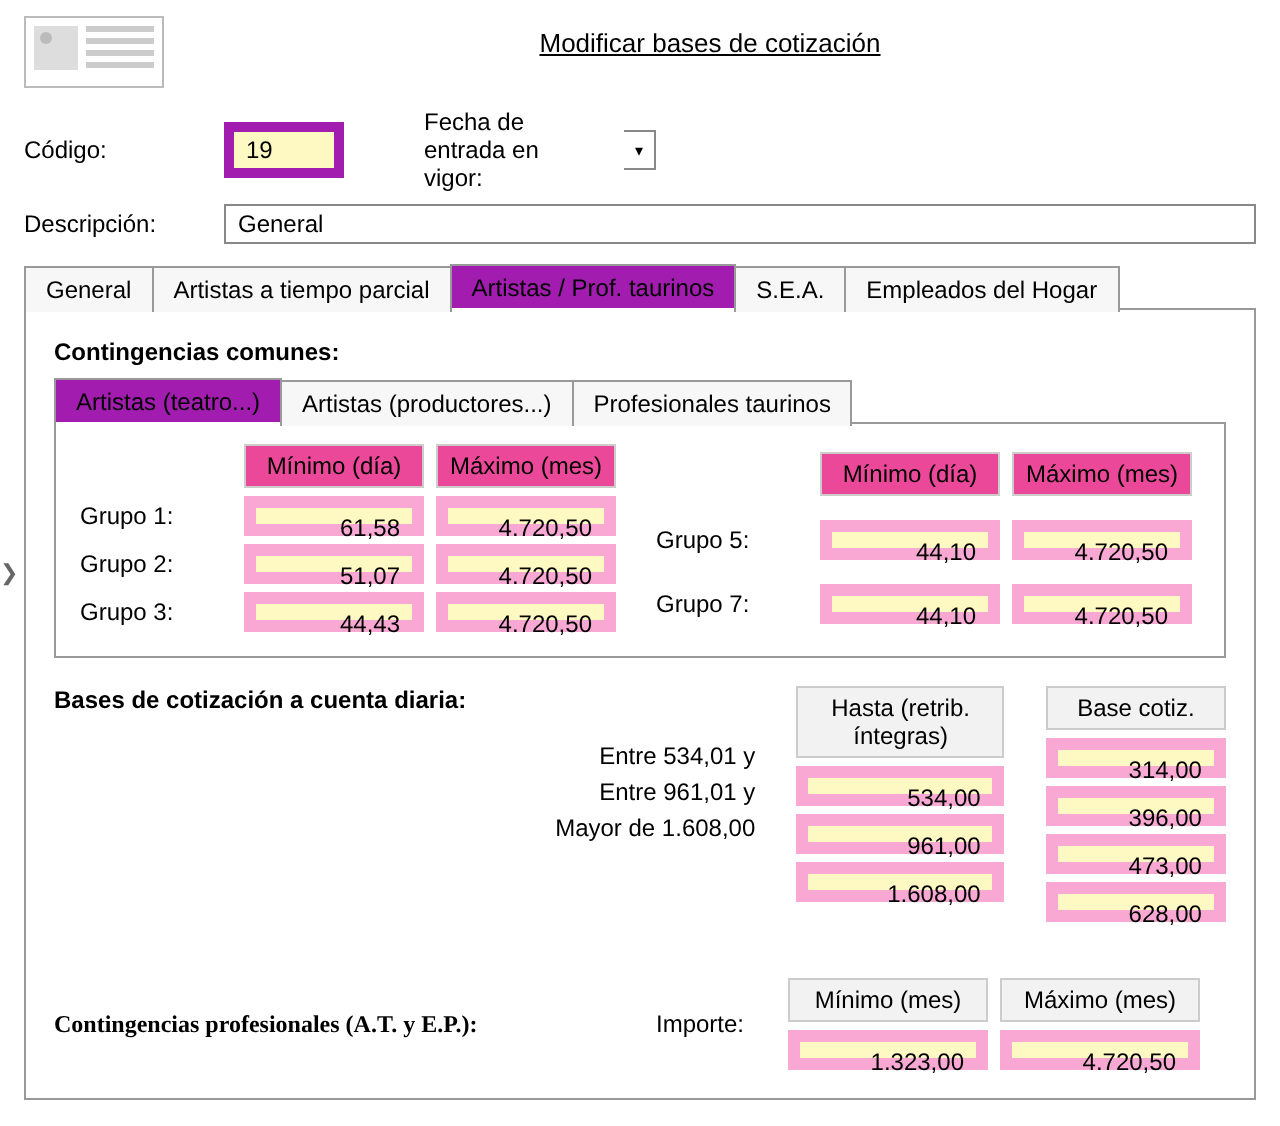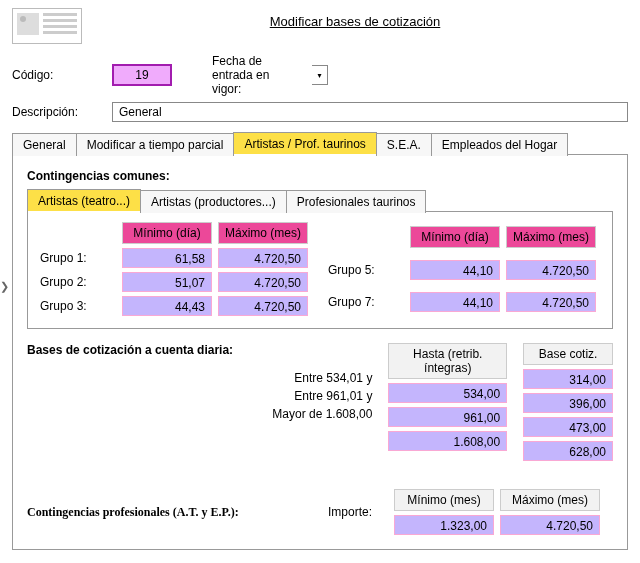--- a/index.html
+++ b/index.html
@@ -18,21 +18,21 @@
     display: flex; gap: 4px; padding: 4px;
   }
   .thumb .pic { width: 22px; height: 22px; background: #ddd; position: relative; }
   .thumb .pic::before { content:''; position:absolute; top:3px; left:3px; width:6px; height:6px; border-radius:50%; background:#bbb; }
   .thumb .lines { flex:1; display:flex; flex-direction:column; gap:3px; }
   .thumb .lines div { height:3px; background:#ccc; }
   .title { flex:1; text-align:center; font-size:13px; padding-top:6px; }
   .form-row { display:flex; align-items:center; margin-bottom:6px; gap:10px; }
   .form-row label { width: 90px; }
   .form-row .codigo-box {
-    width: 60px; border:2px solid #a21caf; padding:2px 6px; text-align:center; background:#f0abfc;
+    width: 60px; border:5px solid #a21caf; padding:2px 6px; text-align:left; background:#fef9c3;
   }
   .form-row .fecha-label { margin-left: 30px; }
   .form-row .fecha-input {
     border:1px solid #888; padding:2px 6px; width:90px; background:#fff;
   }
   .form-row .chev {
     width:16px; height:20px; border:1px solid #888; border-left:none;
     display:flex; align-items:center; justify-content:center; font-size:8px; cursor:pointer;
   }
   .desc-input {
@@ -43,47 +43,47 @@
   .tabs::after {
     content:''; position:absolute; left:0; right:0; bottom:0;
     border-bottom:1px solid #999;
   }
   .tab {
     border:1px solid #999; border-bottom:none; padding:4px 10px;
     background:#fff; position:relative; z-index:1; margin-right:-1px;
     cursor:pointer;
   }
   .tab.inactive { background:#f7f7f7; top:1px; }
-  .tab.active { background:#fde047; z-index:2; }
+  .tab.active { background:#a21caf; z-index:2; }
   .tab.active::after {
     content:''; position:absolute; left:0; right:0; bottom:-1px; height:2px; background:#fff;
   }
   .tab-body {
     border:1px solid #999; border-top:none; padding:10px 14px 14px 14px;
   }
   .section-title { font-weight:bold; margin:4px 0 6px 0; }
   .subtabs { display:flex; position:relative; }
   .subtabs::after {
     content:''; position:absolute; left:0; right:0; bottom:0;
     border-bottom:1px solid #999;
   }
   .subtab-body {
     border:1px solid #999; border-top:none; padding:10px 8px 12px 8px;
     display:flex; gap:16px;
   }
   .grid { display:grid; grid-template-columns: 80px 90px 90px; gap:4px 6px; align-items:center; }
   .grid .head { text-align:center; background:#ec4899; border:1px solid #ccc; padding:3px 4px; }
   .grid .rowlabel { padding-left:4px; }
   .val {
-    border:1px solid #f9a8d4; padding:2px 6px; text-align:right; background:#c4b5fd; height:20px; line-height:16px;
+    border:6px solid #f9a8d4; padding:2px 6px; text-align:right; background:#fef9c3; height:20px; line-height:16px;
   }
   .bc-row { display:flex; align-items:flex-start; gap:16px; margin-top:14px;justify-content:space-between; }
   .bc-left { width: 210px; font-weight:bold; }
   .bc-labels { width:120px; text-align:right; display:flex; flex-direction:column; gap:4px; padding-top:24px; }
-  .bc-col { width:119px; display:flex; flex-direction:column; gap:4px; }
+  .bc-col { width:104px; display:flex; flex-direction:column; gap:4px; }
   .bc-col .head, .grid2 .head {
     text-align:center; background:#f2f2f2; border:1px solid #ccc; padding:3px 4px;
   }
   .cp-row { display:flex; align-items:center; gap:10px; margin-top:14px; }
   .cp-row .lbl { width: 270px; font-weight:bold;font-family:Liberation Serif, serif; }
   .cp-row .sub { width: 65px; text-align:right; }
   .grid2 { display:grid; grid-template-columns: 100px 100px; gap:4px 6px; align-items:center;padding-left:12px; }
   .side-chevron {
     position:absolute; left:0; top:280px; font-size:11px; color:#666; cursor:pointer;
   }
@@ -116,21 +116,21 @@
     </div>
   </div>
 
   <div class="form-row">
     <label>Descripción:</label>
     <div class="desc-input">General</div>
   </div>
 
   <div class="tabs">
     <div class="tab inactive">General</div>
-    <div class="tab inactive">Modificar a tiempo parcial</div>
+    <div class="tab inactive">Artistas a tiempo parcial</div>
     <div class="tab active">Artistas / Prof. taurinos</div>
     <div class="tab inactive">S.E.A.</div>
     <div class="tab inactive">Empleados del Hogar</div>
   </div>
 
   <div class="tab-body">
     <div class="section-title">Contingencias comunes:</div>
 
     <div class="subtabs">
       <div class="tab active">Artistas (teatro...)</div>

